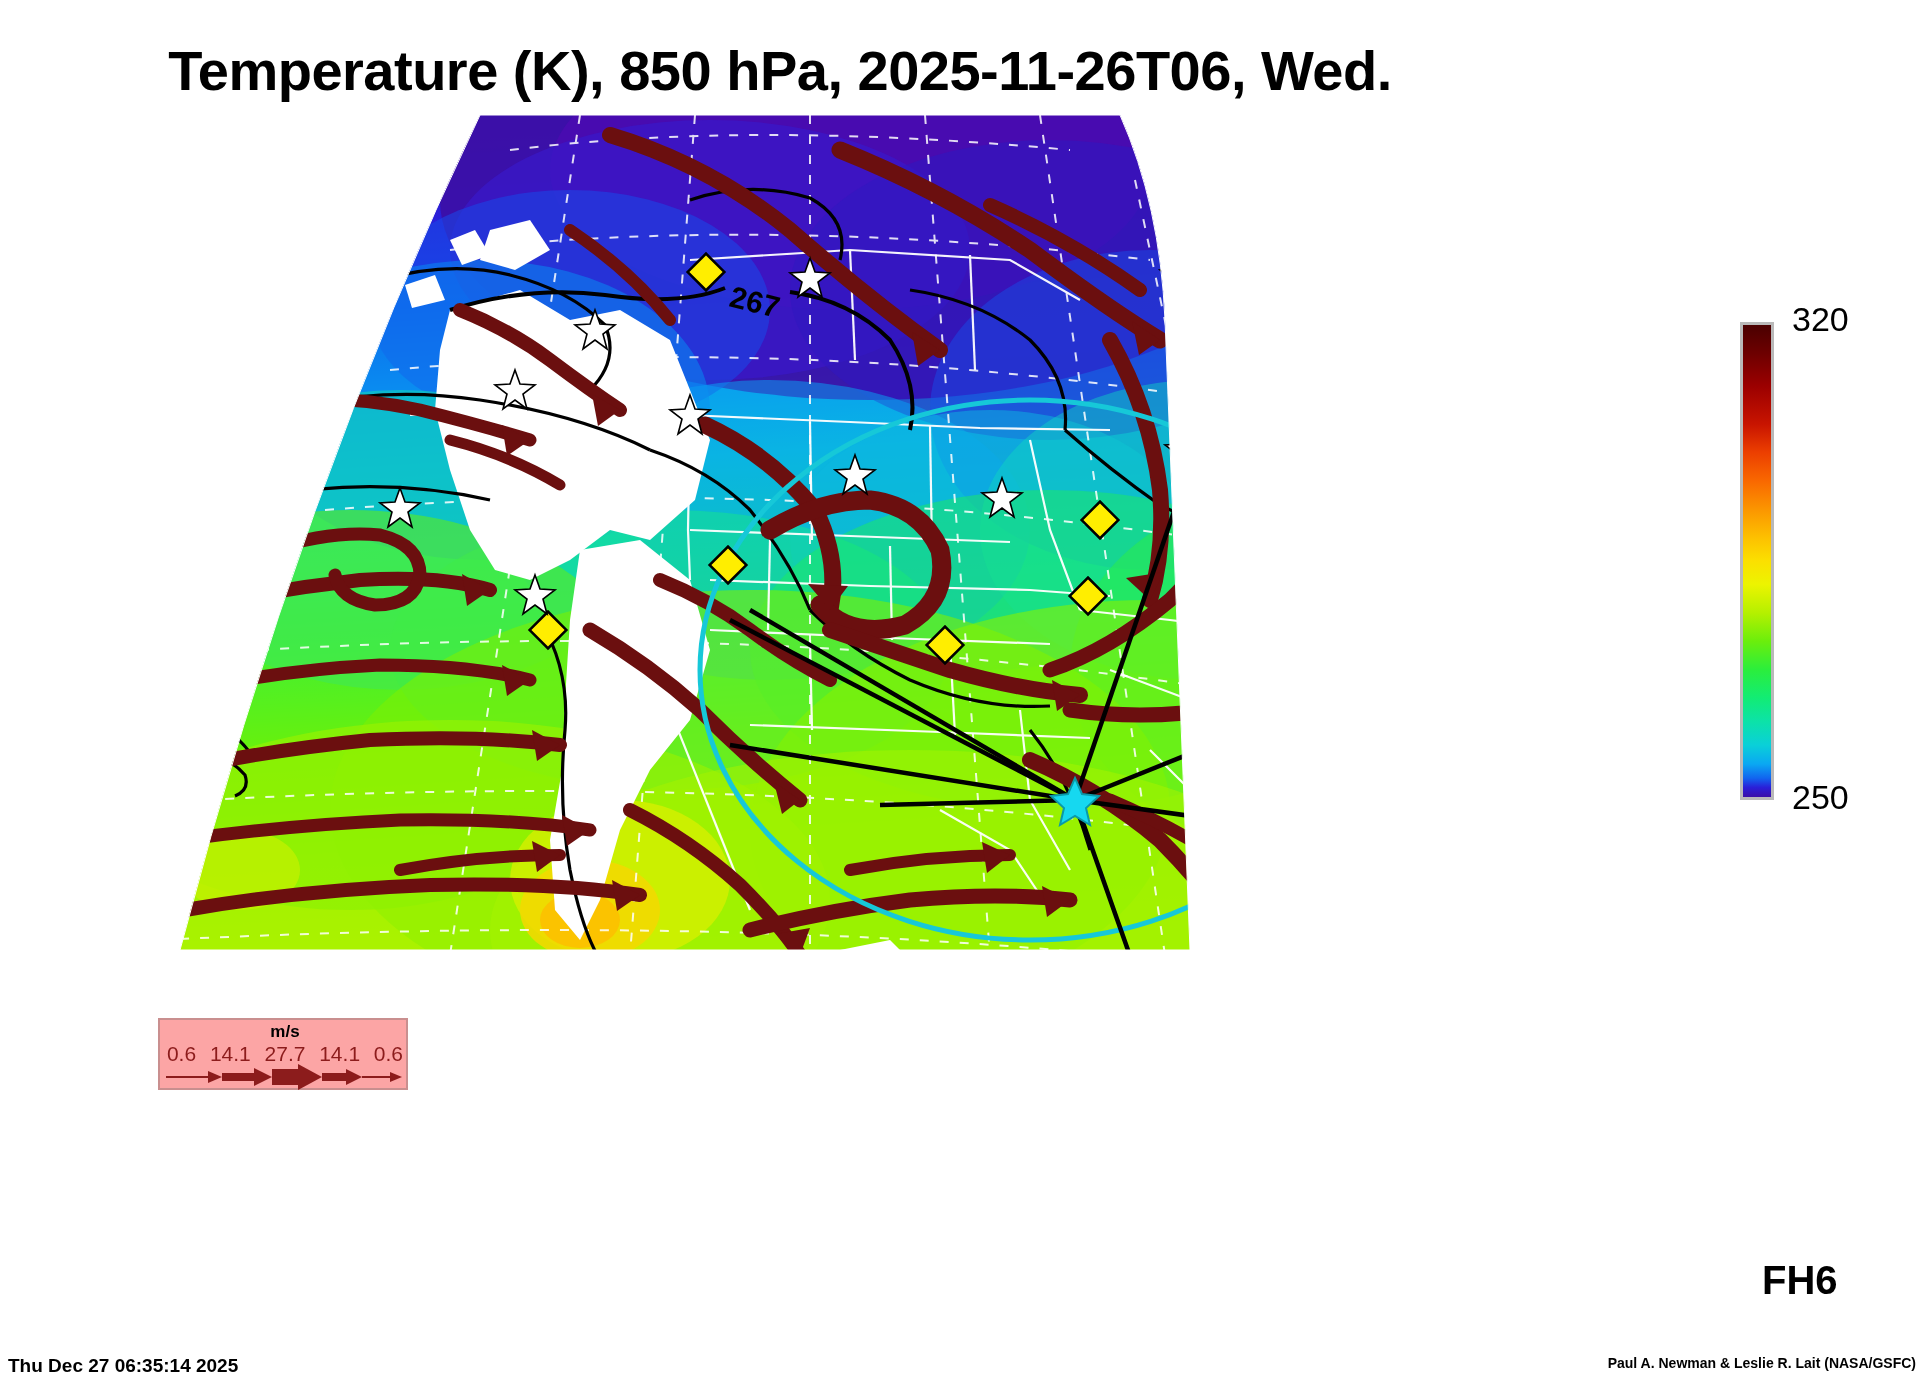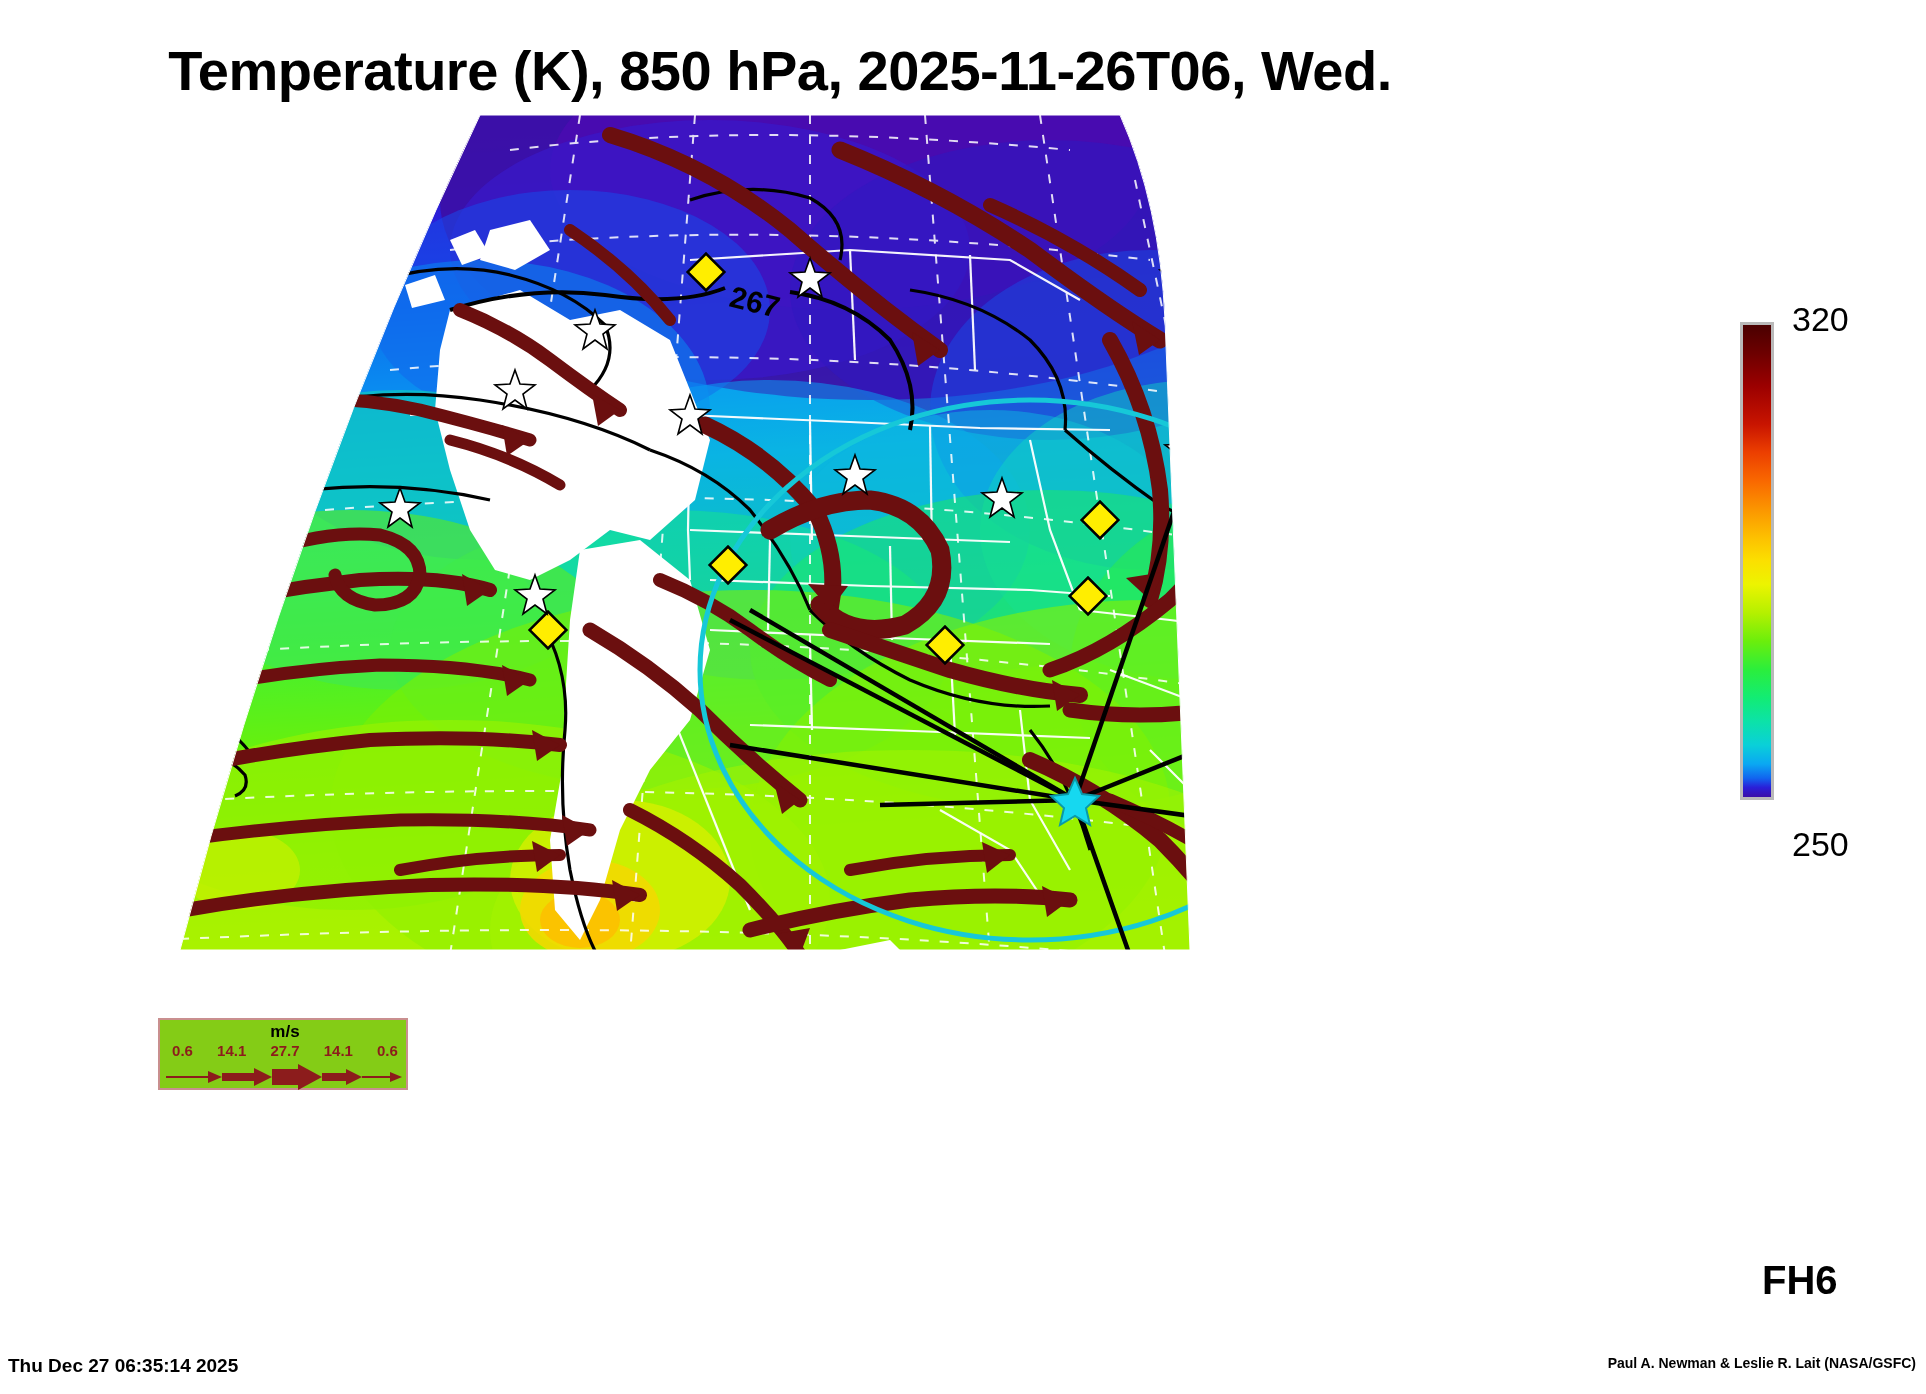--- a/index.html
+++ b/index.html
@@ -38,36 +38,36 @@
       #12ec74 79%,
       #0ce2a8 84%,
       #0ad0d8 89%,
       #0aa8f2 93%,
       #1165ef 96%,
       #2a1fd8 98%,
       #3b0fa8 100%);
   }
   .cb-label{position:absolute;left:52px;font-size:34px;font-weight:normal;color:#000;}
   #cb-max-label{top:0px;}
-  #cb-min-label{top:478px;margin-top:47px;}
+  #cb-min-label{top:478px;}
 
   
   #wind-legend{
     position:absolute;left:158px;top:1018px;width:250px;height:72px;
-    border:2px solid #c98f8f;box-sizing:border-box;background:#84cc16;
+    border:2px solid #c98f8f;box-sizing:border-box;background:#fca5a5;
   }
   #wind-units{
     position:absolute;left:0;top:2px;width:250px;text-align:center;
     font-size:17px;font-weight:bold;color:#000;
   }
   #wind-values{
     position:absolute;left:0;top:22px;width:250px;
     display:flex;justify-content:space-around;align-items:center;
   }
-  #wind-values span{font-size:15px;font-weight:bold;color:#8c1c1c;}
+  #wind-values span{font-size:21px;font-weight:normal;color:#8c1c1c;}
   #wind-arrow-svg{position:absolute;left:4px;top:44px;}
 
   #fh-label{
     position:absolute;left:1738px;top:1258px;
     font-size:40px;font-weight:bold;color:#000;margin-left:24px;
   }
   #timestamp{
     position:absolute;left:8px;top:1355px;
     font-size:19px;font-weight:bold;color:#000;
   }

